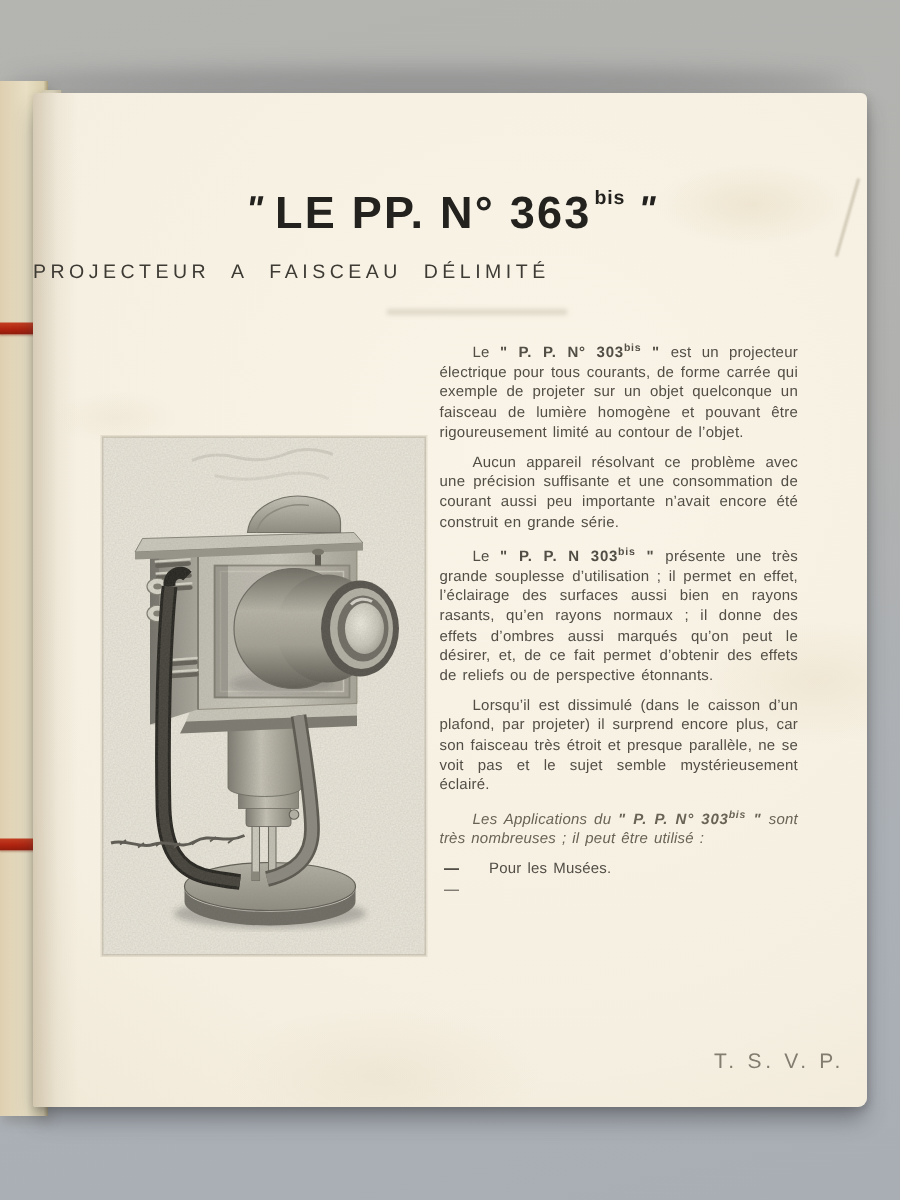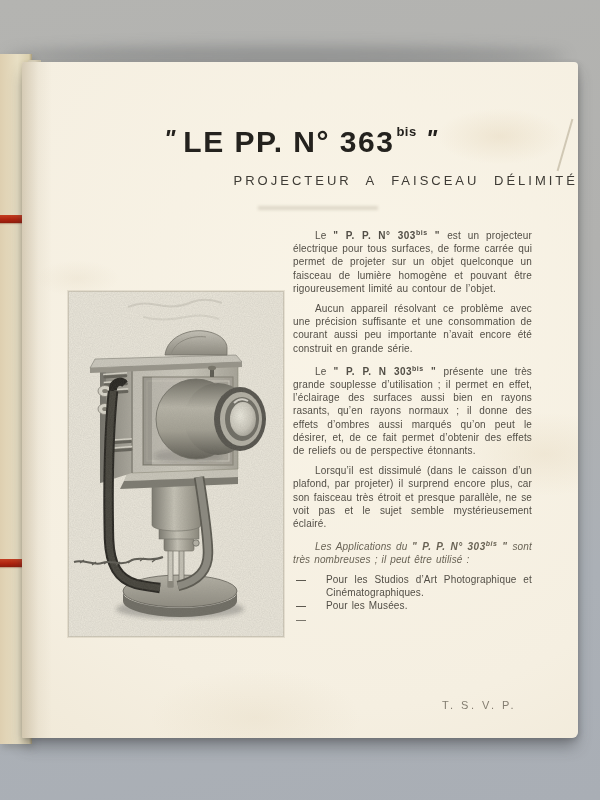--- a/index.html
+++ b/index.html
@@ -44,41 +44,41 @@
     radial-gradient(120px 60px at 94% 58%,rgba(200,175,130,.15),transparent 70%),
     radial-gradient(150px 70px at 42% 97%,rgba(200,180,140,.13),transparent 70%),
     radial-gradient(60px 26px at 10% 32%,rgba(190,170,130,.10),transparent 70%);}
   .crease{position:absolute;right:12px;top:56px;width:2px;height:54px;
     background:rgba(150,138,110,.40);transform:rotate(16deg);filter:blur(.6px);}
   
   .title-block{position:absolute;left:0;right:0;top:62px;text-align:center;
     font-weight:bold;color:#24221e;font-size:30px;letter-spacing:1.5px;white-space:nowrap;}
   .q{font-style:italic;font-size:24px;position:relative;top:-5px;margin:0 9px;letter-spacing:-1px;}
   .tsup{font-size:13px;vertical-align:16px;letter-spacing:.5px;margin-left:2px;}
-  .subtitle{position:absolute;left:0;right:0;top:111px;text-align:right;
+  .subtitle{position:absolute;left:0;right:15px;top:111px;text-align:left;
     font-size:13px;letter-spacing:3px;word-spacing:8px;color:#3e3b35;}
   .smudge{position:absolute;top:144px;left:236px;width:120px;height:4px;
     background:rgba(202,195,177,.55);filter:blur(1.5px);}
   
   .photo{position:absolute;left:46px;top:229px;width:216px;height:346px;
     box-shadow:inset 0 0 10px rgba(130,120,100,.22),0 0 0 1px rgba(150,140,115,.18);}
   .photo svg{display:block;width:100%;height:100%;}
   
   .copy{position:absolute;left:271px;top:164px;width:239px;
     font-size:10px;line-height:13.2px;text-align:justify;
     color:#524e46;letter-spacing:.15px;word-spacing:1px;}
   .copy p{margin:0 0 7px;text-indent:22px;}
   .copy p.ital{font-style:italic;color:#696355;}
   .copy .b{font-weight:bold;letter-spacing:.5px;}
   .copy .sup{font-size:7px;vertical-align:4px;}
   .copy .it{}
   .apps{margin:3px 0 0;padding:0;list-style:none;}
   .apps li{position:relative;padding-left:33px;margin:0 0 1px;line-height:12.9px;text-align:justify;}
   .apps .dash{position:absolute;left:3px;top:0;}
-  .tsvp{position:absolute;top:637px;left:420px;font-size:11px;letter-spacing:2.5px;color:#837d70;}
+  .tsvp{position:absolute;top:637px;left:454px;font-size:14px;letter-spacing:2.5px;color:#837d70;}
 </style>
 </head>
 <body>
 
 <div class="scene">
   <div class="book-shadow"></div>
 
   <div class="cover">
     <div class="cover-edge"></div>
   </div>
@@ -226,29 +226,29 @@
           <path d="M88,268 l-4,3 M76,267 l-4,3 M64,269 l-4,3 M52,271 l-4,3 M40,270 l-4,3 M28,271 l-4,3 M16,269 l-4,3" stroke="#5c5a52" stroke-width="1.2"></path>
         </g>
 
         <rect width="216" height="346" filter="url(#grainF)" opacity=".45"></rect>
         <rect width="216" height="346" fill="none" stroke="rgba(150,140,115,.30)" stroke-width="2"></rect>
       </svg>
     </div>
 
     <div class="copy">
       <div>
-          <p><span>Le </span><span class="b">" P. P. N° 303</span><span class="b sup">bis</span><span class="b"> " </span><span>est un projecteur électrique pour tous surfaces, de forme carrée qui permet de projeter sur un objet quelconque un faisceau de lumière homogène et pouvant être rigoureusement limité au contour de l’objet.</span></p>
+          <p><span>Le </span><span class="b">" P. P. N° 303</span><span class="b sup">bis</span><span class="b"> " </span><span>est un projecteur électrique pour tous courants, de forme carrée qui exemple de projeter sur un objet quelconque un faisceau de lumière homogène et pouvant être rigoureusement limité au contour de l’objet.</span></p>
           <p><span>Aucun appareil résolvant ce problème avec une précision suffisante et une consommation de courant aussi peu importante n’avait encore été construit en grande série.</span></p>
           <p><span>Le </span><span class="b">" P. P. N 303</span><span class="b sup">bis</span><span class="b"> " </span><span>présente une très grande souplesse d’utilisation ; il permet en effet, l’éclairage des surfaces aussi bien en rayons rasants, qu’en rayons normaux ; il donne des effets d’ombres aussi marqués qu’on peut le désirer, et, de ce fait permet d’obtenir des effets de reliefs ou de perspective étonnants.</span></p>
           <p><span>Lorsqu’il est dissimulé (dans le caisson d’un plafond, par projeter) il surprend encore plus, car son faisceau très étroit et presque parallèle, ne se voit pas et le sujet semble mystérieusement éclairé.</span></p>
           <p class="ital"><span class="it">Les Applications du </span><span class="b">" P. P. N° 303</span><span class="b sup">bis</span><span class="b"> " </span><span class="it">sont très nombreuses ; il peut être utilisé :</span></p>
         </div>
       <ul class="apps">
           <li><span class="dash">—</span></li>
-          <li><span class="dash">—</span><span>Pour les Studios d’Art Photographique et Cinématographiques.</span></li>
+          <li><span class="dash">—</span></li>
           <li><span class="dash">—</span></li>
           <li><span class="dash">—</span><span>Pour les Musées.</span></li>
           <li><span class="dash">—</span></li>
         </ul>
     </div>
 
     <div class="tsvp">T. S. V. P.</div>
   </div>
 </div>
 

